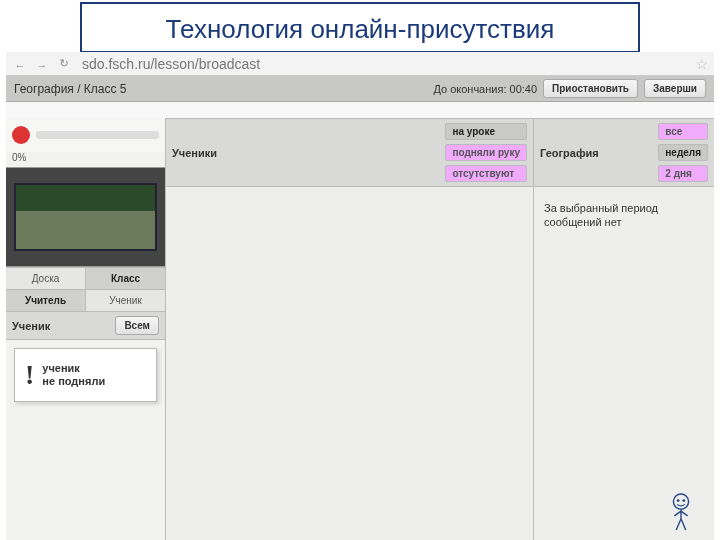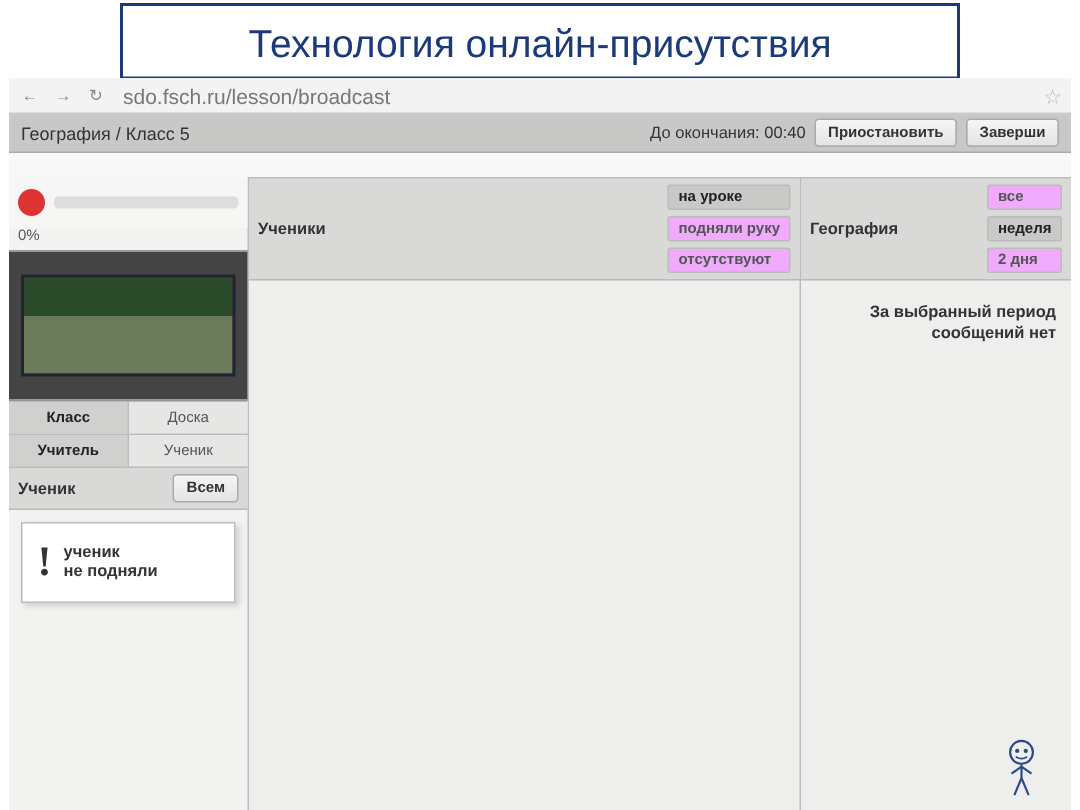--- a/index.html
+++ b/index.html
@@ -30,21 +30,21 @@
   .tab-row { display: flex; border-top: 1px solid #bbb; }
   .tab { flex: 1; padding: 5px 4px; font-size: 10px; text-align: center; background: #e6e6e4; border-right: 1px solid #bbb; color: #555; }
   .tab.active { background: #d0d0ce; color: #222; font-weight: bold; }
   .tab:last-child { border-right: none; }
   .student-card { margin: 8px; background: #fff; border: 1px solid #bbb; padding: 10px; display: flex; align-items: center; gap: 8px; box-shadow: 2px 2px 4px rgba(0,0,0,.15);}
   .excl { font-size: 28px; font-weight: bold; font-family: Georgia, serif; }
   .student-text { font-weight: bold; font-size: 11px; line-height: 1.2; }
   .tabs-inline { display: flex; gap: 4px; margin-left: auto; flex-direction: column; }
   .chip { background: #f0abfc; border: 1px solid #bbb; border-radius: 2px; padding: 2px 6px; font-size: 10px; color: #555; }
   .chip.active { background: #c9c9c7; color: #222; }
-  .empty-msg { text-align: right; color: #333; font-weight: bold; font-size: 11px; padding: 14px 10px; line-height: 1.3; }
+  .empty-msg { text-align: left; color: #333; font-weight: normal; font-size: 11px; padding: 14px 10px; line-height: 1.3; }
   .mascot { position: absolute; right: 14px; bottom: 6px; width: 38px; height: 44px; }
   .mascot svg { width: 100%; height: 100%; }
 </style>
 </head>
 <body>
 
 <div class="slide-title">Технология онлайн-присутствия</div>
 
 <div class="browser">
 
@@ -70,22 +70,22 @@
         <span class="mic-icon"></span>
         <span class="mic-bar"></span>
       </div>
       <div class="mic-pct">0%</div>
 
       <div class="cam-area">
         <div class="cam-inner"></div>
       </div>
 
       <div class="tab-row">
+        <div class="tab">Доска</div>
         <div class="tab active">Класс</div>
-        <div class="tab">Доска</div>
       </div>
       <div class="tab-row">
         <div class="tab active">Учитель</div>
         <div class="tab">Ученик</div>
       </div>
 
       <div class="panel-head">
         <span>Ученик</span>
         <span class="spacer"></span>
         <span class="btn">Всем</span>

